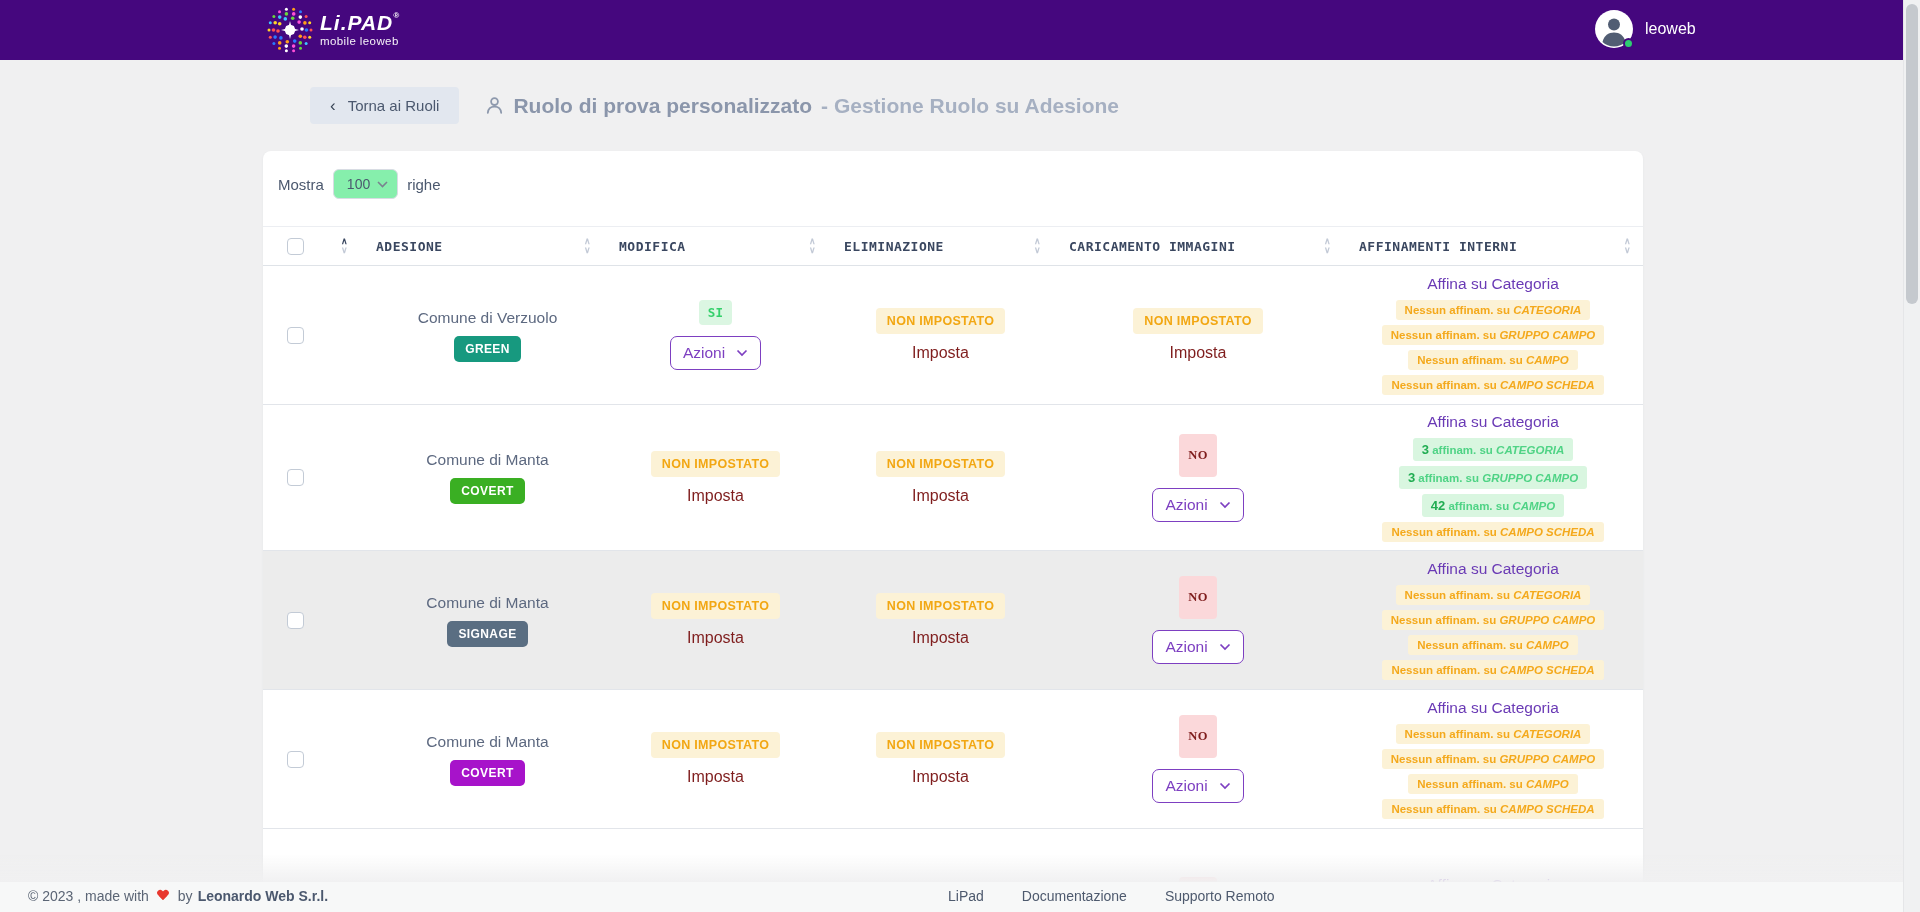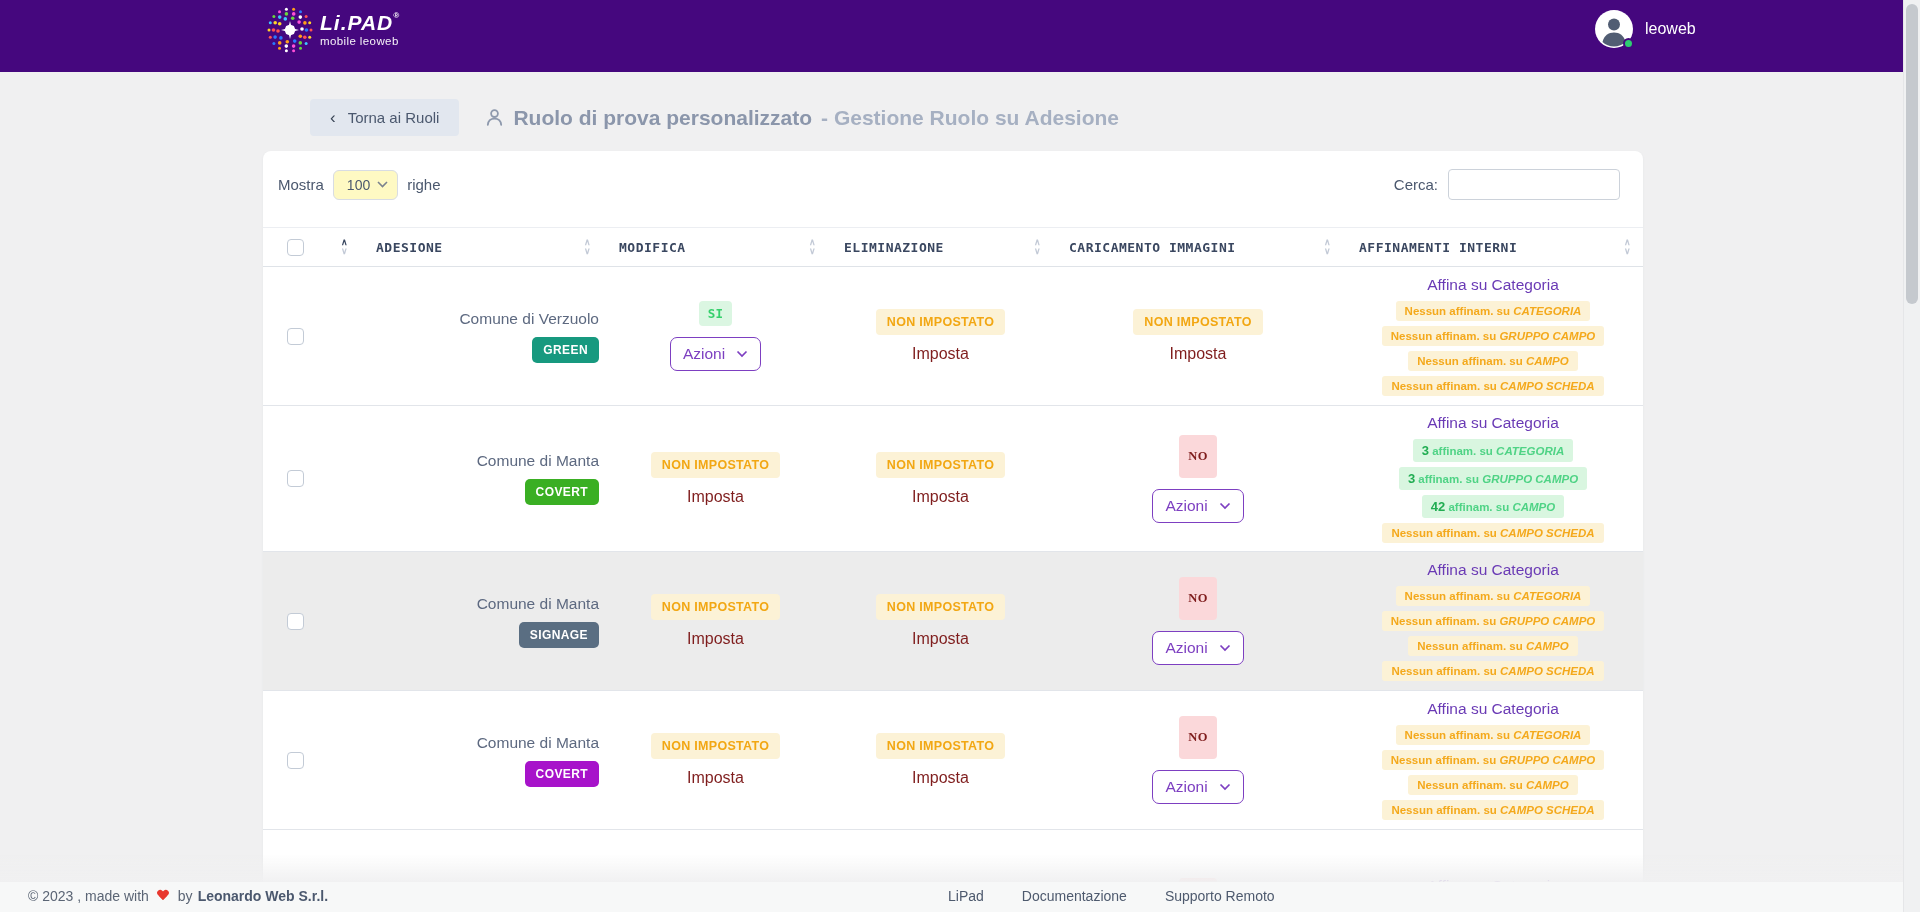--- a/index.html
+++ b/index.html
@@ -5,21 +5,21 @@
   * { box-sizing: border-box; margin: 0; padding: 0; }
   html,body { width:1920px; height:912px; overflow:hidden; }
   body {
     font-family: "Liberation Sans", sans-serif;
     background:#f0f0f1;
     color:#5d6980;
     position:relative;
   }
 
   
-  .topbar { position:relative; height:72px; background:#45077e; }
+  .topbar { position:relative; height:60px; background:#45077e; }
   .logo { position:absolute; left:266px; top:6px; display:flex; align-items:center; gap:6px; }
   .logo svg { display:block; }
   .logo-text { color:#fff; line-height:1; }
   .logo-title { font-size:21px; font-weight:bold; font-style:italic; letter-spacing:1px; }
   .logo-reg { font-size:8px; vertical-align:top; }
   .logo-sub { font-size:11.5px; font-weight:normal; font-style:normal; opacity:.95; margin-top:3px; letter-spacing:.4px; }
   .user { position:absolute; left:1595px; top:10px; display:flex; align-items:center; gap:12px; }
   .avatar { position:relative; width:38px; height:38px; }
   .avatar .dot { position:absolute; right:-1px; bottom:-1px; width:11px; height:11px; border-radius:50%;
                  background:#2ecc71; border:2px solid #45077e; }
@@ -35,21 +35,21 @@
   .page-title .t-bold { color:#8b96ab; }
   .page-title .t-light { color:#a6b0c2; }
 
   
   .card { position:absolute; left:263px; top:151px; width:1380px; height:761px;
           background:#fff; border-radius:8px 8px 0 0; box-shadow:0 1px 3px rgba(40,50,70,.05);
           overflow:hidden; }
   .controls { display:flex; align-items:center; padding:18px 23px 0 15px; font-size:15px; color:#4b586e; }
   .controls .grp { display:flex; align-items:center; gap:9px; }
   .select { display:inline-flex; align-items:center; gap:7px; border:1px solid #d8dce3; border-radius:6px;
-            background:#fef9c3; padding:6px 9px 6px 13px; font-size:14px; color:#4b586e; cursor:pointer; }
+            background:#86efac; padding:6px 9px 6px 13px; font-size:14px; color:#4b586e; cursor:pointer; }
   .search { margin-left:auto; display:flex; align-items:center; gap:10px; }
   .search input { width:172px; height:31px; border:1px solid #ccd2da; border-radius:4px; font-size:15px;
                   padding:0 8px; outline:none; font-family:inherit; color:#4b586e; }
 
   
   .grid6 { display:grid; grid-template-columns:97px 243px 225px 225px 290px 300px; }
   .thead { margin-top:27px; height:40px; align-items:center; border-top:1px solid #eceef2;
            border-bottom:1px solid #dfe3e8; }
   .th { position:relative; height:100%; display:flex; align-items:center;
         font-family:"DejaVu Sans Mono", monospace; font-weight:bold; font-size:13px; color:#3a4760;
@@ -58,21 +58,21 @@
   .sorters { position:absolute; right:12px; top:50%; transform:translateY(-50%);
              display:flex; flex-direction:column; align-items:center; font-size:9px; line-height:9px;
              color:#c2c9d6; font-family:"Liberation Sans", sans-serif; }
   .sorters .asc, .sorters .desc { display:block; }
   .th.sorted .asc { color:#3a4760; }
 
   .trow { min-height:139px; border-bottom:1px solid #e2e5ea; background:#fff; }
   .trow.hl { background:#ececec; }
   .td { display:flex; flex-direction:column; justify-content:center; align-items:center; padding:8px 4px; }
   .td-check { flex-direction:row; justify-content:flex-start; padding-left:24px; }
-  .td-adesione { align-items:flex-end; padding-left:16px; gap:9px; }
+  .td-adesione { align-items:center; padding-left:16px; gap:9px; }
   .row-name { font-size:15.5px; color:#5d6980; }
   .tag { color:#fff; font-weight:bold; font-size:12px; letter-spacing:.4px; padding:6px 11px; border-radius:5px; }
 
   .status { font-weight:bold; font-size:12.5px; letter-spacing:.3px; padding:6px 11px; border-radius:4px; }
   .status.warn { background:#fcf2d6; color:#f2a713; }
   .status.si { background:#dbf6e2; color:#35d06b; font-family:"DejaVu Sans Mono", monospace; padding:5px 9px; }
   .status.no { background:#fbd8da; color:#7f1d1d; font-family:Liberation Serif, serif; padding:14px 9px; }
   .imposta { color:#7f1d1d; font-size:16px; margin-top:10px; cursor:pointer; text-decoration:none; }
   .azioni { margin-top:11px; display:inline-flex; align-items:center; gap:11px; border:1.5px solid #7d3fc1;
             color:#7d3fc1; background:#fff; border-radius:7px; padding:7px 12px; font-size:15.5px; cursor:pointer; }
@@ -201,24 +201,20 @@
     <div class="grp">
       <span>Mostra</span>
       <div class="select">
         <span>100</span>
         <svg width="11" height="7" viewBox="0 0 11 7">
           <polyline points="1,1 5.5,5.5 10,1" fill="none" stroke="#7a828f" stroke-width="1.6"></polyline>
         </svg>
       </div>
       <span>righe</span>
     </div>
-    <div class="search">
-      <label>Cerca:</label>
-      <input type="text" value="" style="">
-    </div>
   </div>
 
   <div class="grid6 thead">
     <div class="th th-check sorted">
       <input type="checkbox" class="cb" style="">
       <span class="sorters">
           <span class="asc">∧</span>
           <span class="desc">∨</span>
         </span>
     </div>

